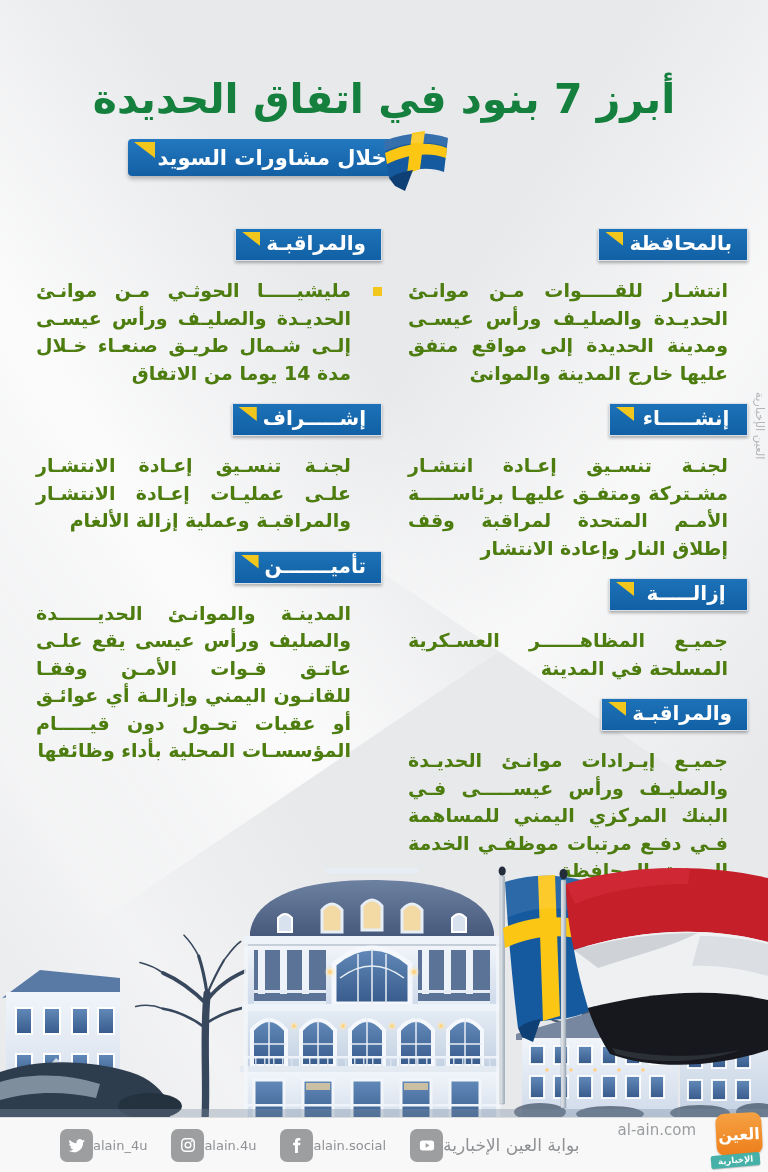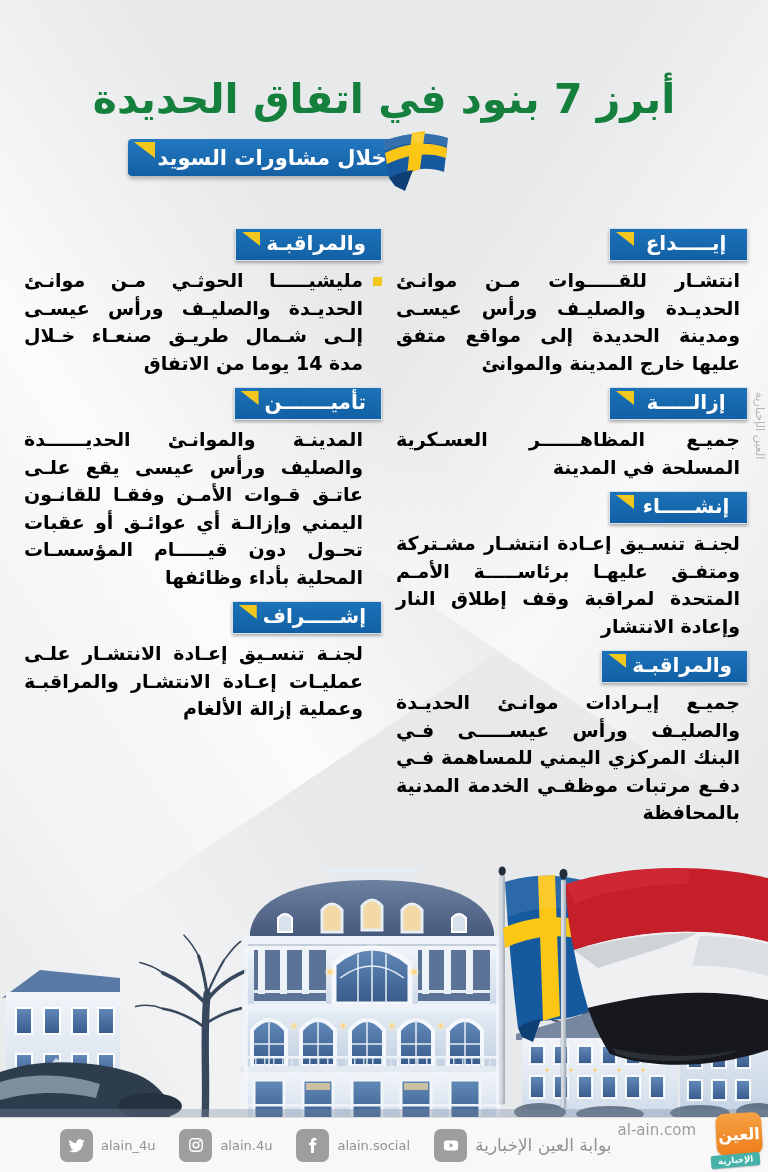--- a/index.html
+++ b/index.html
@@ -56,21 +56,21 @@
     background:linear-gradient(#1d72b7,#1160a5);
     border:1px solid #d9e0e8;
     color:#fff;font-size:20px;font-weight:bold;
     padding:2px 15px 5px 30px;min-width:92px;text-align:center;
     box-shadow:0 2px 3px rgba(0,0,0,.3);white-space:nowrap;
   }
   .item{position:relative;margin:6px 0 10px;padding-left:2px;}
   .col-l .item{padding-right:15px;}
   .col-r .item{padding-right:4px;}
   .item p{
-    margin:4px;font-size:19px;font-weight:bold;color:#000000;
+    margin:16px;font-size:19px;font-weight:bold;color:#4d7c0f;
     line-height:27.5px;text-align:justify;text-align-last:right;
     -moz-text-align-last:right;
   }
   .bsq{
     position:absolute;right:0;top:10px;width:9px;height:9px;background:#f2c71d;
   }
 
   .wm{
     position:absolute;right:1px;top:392px;writing-mode:vertical-rl;
     font-size:11.5px;color:#a9acb1;letter-spacing:2px;opacity:.85;
@@ -79,21 +79,21 @@
   .photo{position:absolute;left:0;top:858px;width:768px;height:260px;}
 
   
   .footer{
     position:absolute;left:0;bottom:0;width:768px;height:54px;
     background:#f8f8f8;border-top:1px solid #dddddd;
     display:flex;align-items:center;
   }
   .social{display:flex;align-items:center;gap:24px;padding:0 0 0 0;margin-right:auto;margin-left:0;
     direction:ltr;position:absolute;left:60px;top:0;height:54px;}
-  .soc{display:flex;align-items:center;gap:8px;}
+  .soc{display:flex;align-items:center;gap:0;}
   .tile{
     width:33px;height:33px;border-radius:7px;background:#9c9ea0;
     display:flex;align-items:center;justify-content:center;flex:0 0 auto;
   }
   .tile svg{display:block;}
   .lab{font-size:13px;color:#8f9194;white-space:nowrap;}
   .lab.ar{font-size:17px;}
   .site{
     position:absolute;right:72px;top:3px;font-size:15px;color:#9a9da0;direction:ltr;
   }
@@ -132,42 +132,42 @@
     <path d="M8,16 C30,7 52,6 72,13 L71,22 C51,15 30,17 9,26 Z" fill="#ffffff" opacity=".14"></path>
   </svg>
 </div>
 
 <div class="content">
 
   <div class="col col-r">
     <div class="sec">
       <div class="sec-h">
         <span class="corner"></span>
-        <span>إيـــــداع</span>
+        <span>بالمحافظة</span>
       </div>
       <div class="item">
         <p>انتشـار للقـــــوات مـن موانـئ الحديـدة والصليـف ورأس عيسـى ومدينة الحديدة إلى مواقع متفق عليها خارج المدينة والموانئ</p>
       </div>
     </div>
     <div class="sec">
       <div class="sec-h">
         <span class="corner"></span>
+        <span>إنشـــــاء</span>
+      </div>
+      <div class="item">
+        <p>لجنـة تنسـيق إعـادة انتشـار مشـتركة ومتفـق عليهـا برئاســـــة الأمـم المتحدة لمراقبة وقف إطلاق النار وإعادة الانتشار</p>
+      </div>
+    </div>
+    <div class="sec">
+      <div class="sec-h">
+        <span class="corner"></span>
         <span>إزالـــــة</span>
       </div>
       <div class="item">
         <p>جميـع المظاهــــــر العسـكرية المسلحة في المدينة</p>
-      </div>
-    </div>
-    <div class="sec">
-      <div class="sec-h">
-        <span class="corner"></span>
-        <span>إنشـــــاء</span>
-      </div>
-      <div class="item">
-        <p>لجنـة تنسـيق إعـادة انتشـار مشـتركة ومتفـق عليهـا برئاســـــة الأمـم المتحدة لمراقبة وقف إطلاق النار وإعادة الانتشار</p>
       </div>
     </div>
     <div class="sec">
       <div class="sec-h">
         <span class="corner"></span>
         <span>والمراقبـة</span>
       </div>
       <div class="item">
         <p>جميـع إيـرادات موانـئ الحديـدة والصليـف ورأس عيســـــى فـي البنك المركزي اليمني للمساهمة فـي دفـع مرتبات موظفـي الخدمة المدنية بالمحافظة</p>
       </div>
@@ -181,33 +181,33 @@
         <span>والمراقبـة</span>
       </div>
       <div class="item">
         <span class="bsq"></span>
         <p>مليشيـــــا الحوثـي مـن موانـئ الحديـدة والصليـف ورأس عيسـى إلـى شـمال طريـق صنعـاء خـلال مدة 14 يوما من الاتفاق</p>
       </div>
     </div>
     <div class="sec">
       <div class="sec-h">
         <span class="corner"></span>
+        <span>إشـــــراف</span>
+      </div>
+      <div class="item">
+        <p>لجنـة تنسـيق إعـادة الانتشـار علـى عمليـات إعـادة الانتشـار والمراقبـة وعملية إزالة الألغام</p>
+      </div>
+    </div>
+    <div class="sec">
+      <div class="sec-h">
+        <span class="corner"></span>
         <span>تأميـــــــن</span>
       </div>
       <div class="item">
         <p>المدينـة والموانـئ الحديــــــدة والصليف ورأس عيسى يقع علـى عاتـق قـوات الأمـن وفقـا للقانـون اليمني وإزالـة أي عوائـق أو عقبات تحـول دون قيـــــام المؤسسـات المحلية بأداء وظائفها</p>
-      </div>
-    </div>
-    <div class="sec">
-      <div class="sec-h">
-        <span class="corner"></span>
-        <span>إشـــــراف</span>
-      </div>
-      <div class="item">
-        <p>لجنـة تنسـيق إعـادة الانتشـار علـى عمليـات إعـادة الانتشـار والمراقبـة وعملية إزالة الألغام</p>
       </div>
     </div>
   </div>
 </div>
 
 <div class="wm">العين الإخبارية</div>
 
 <svg class="photo" viewBox="0 0 768 260">
   <defs>
     <linearGradient id="wall" x1="0" y1="0" x2="0" y2="1">

